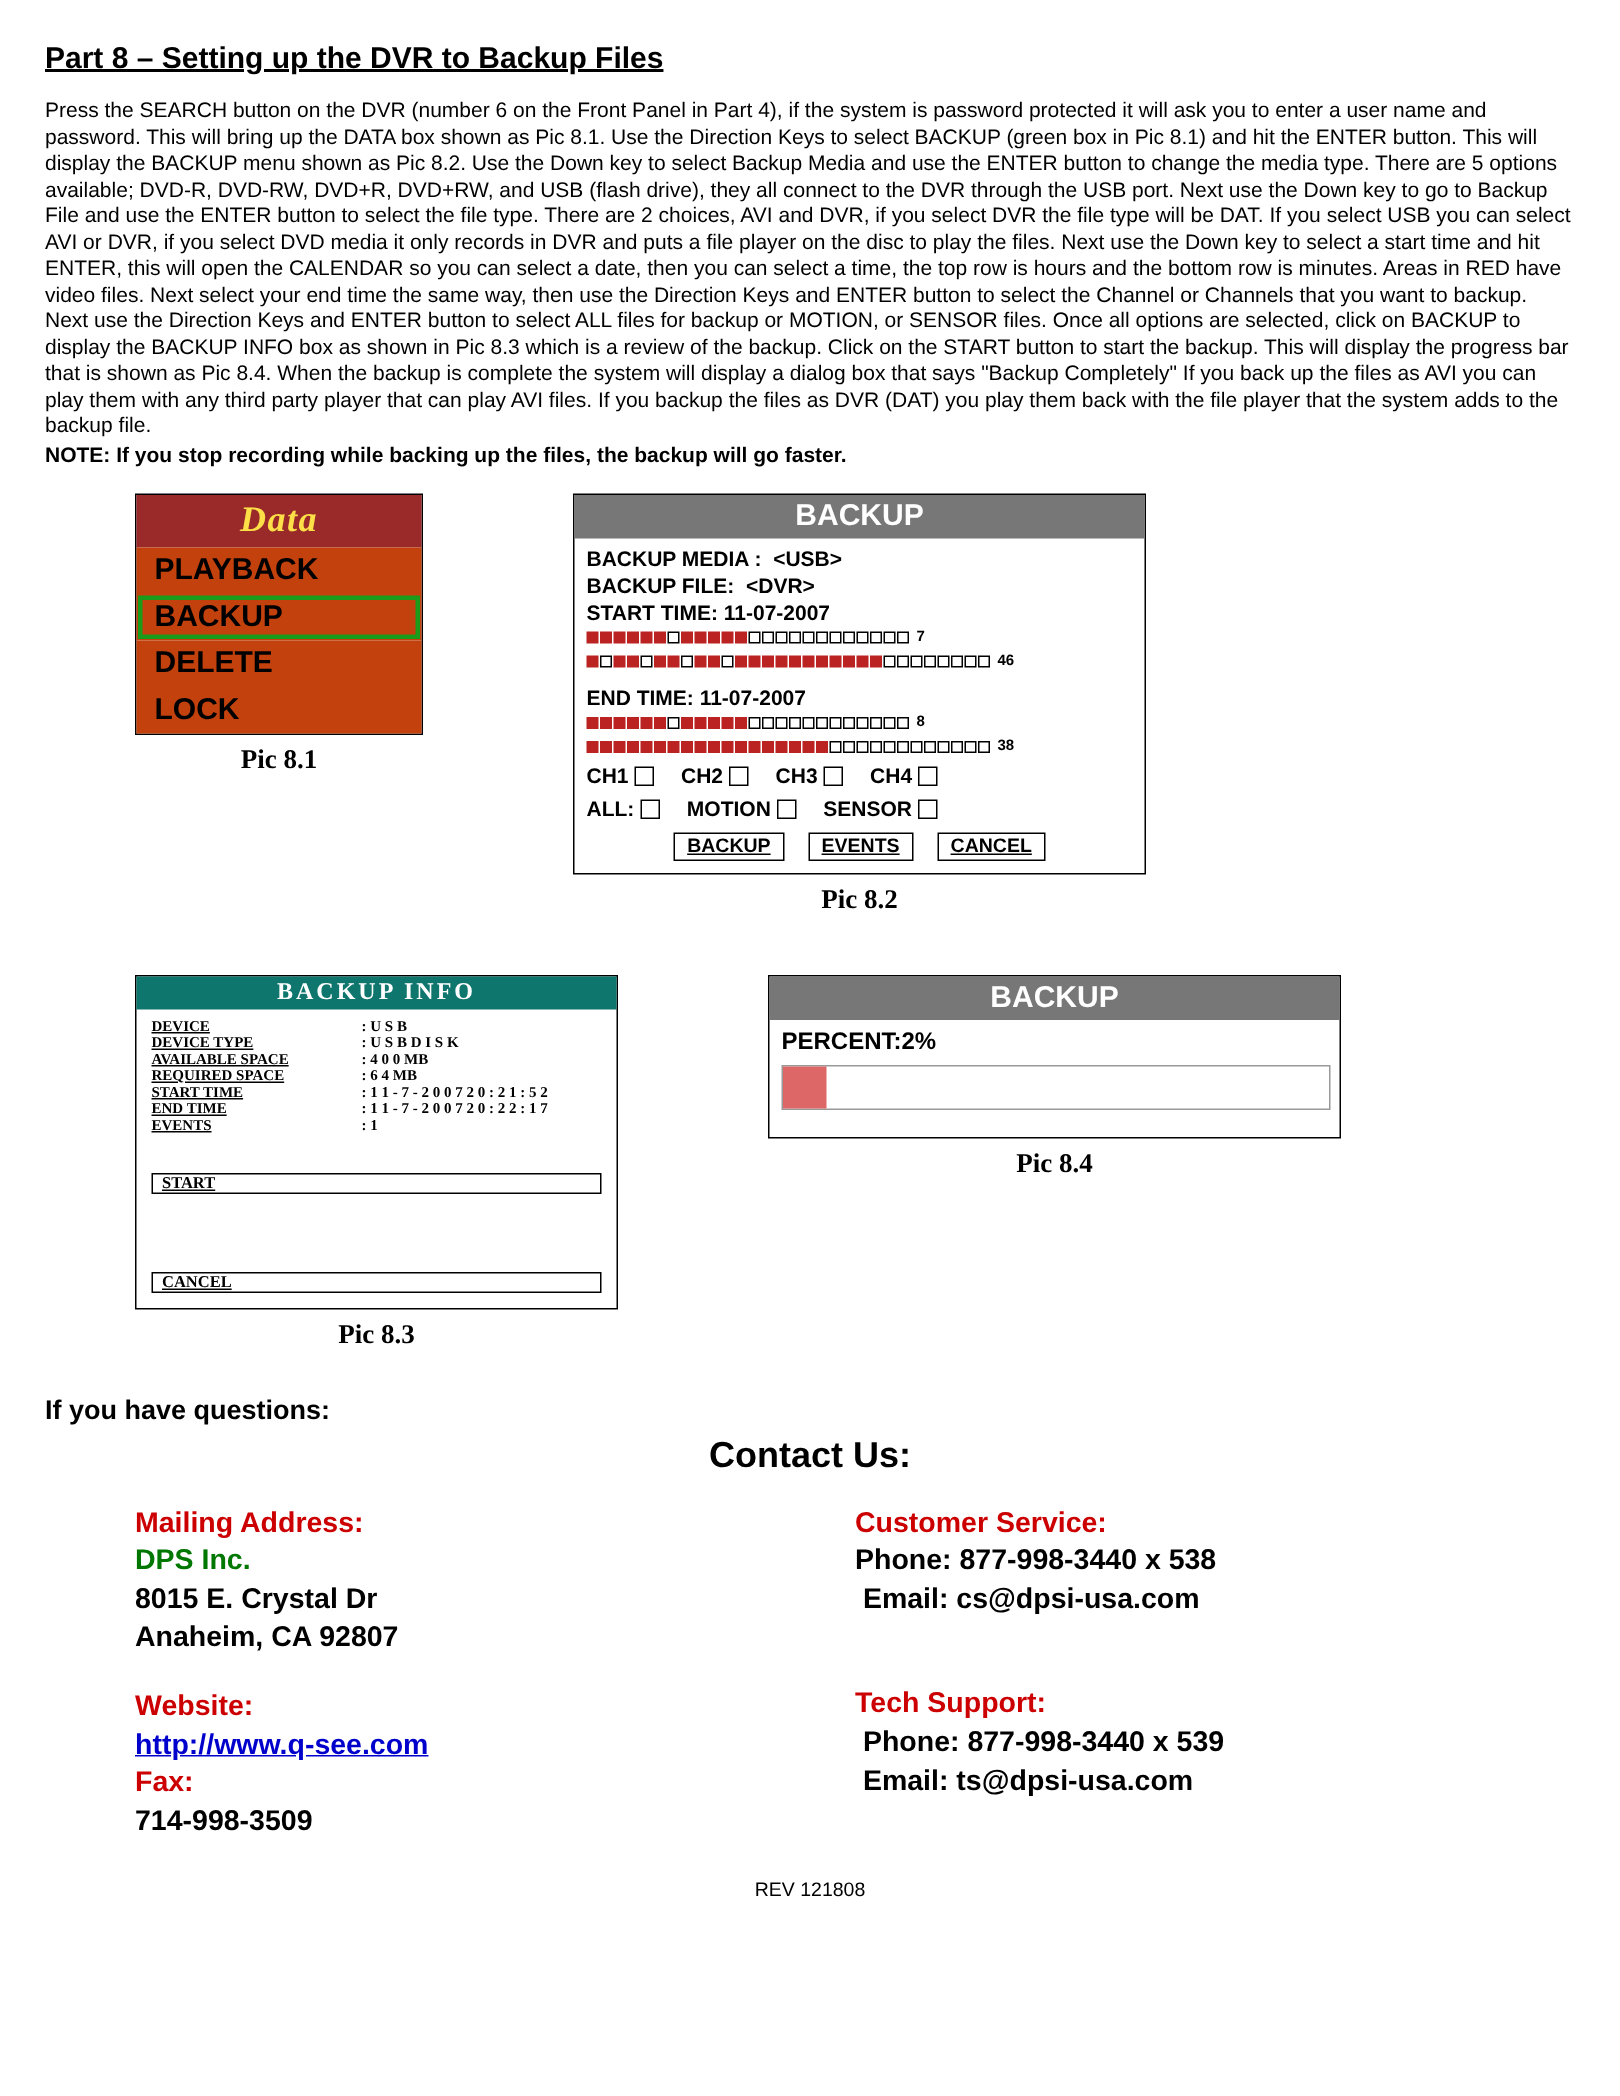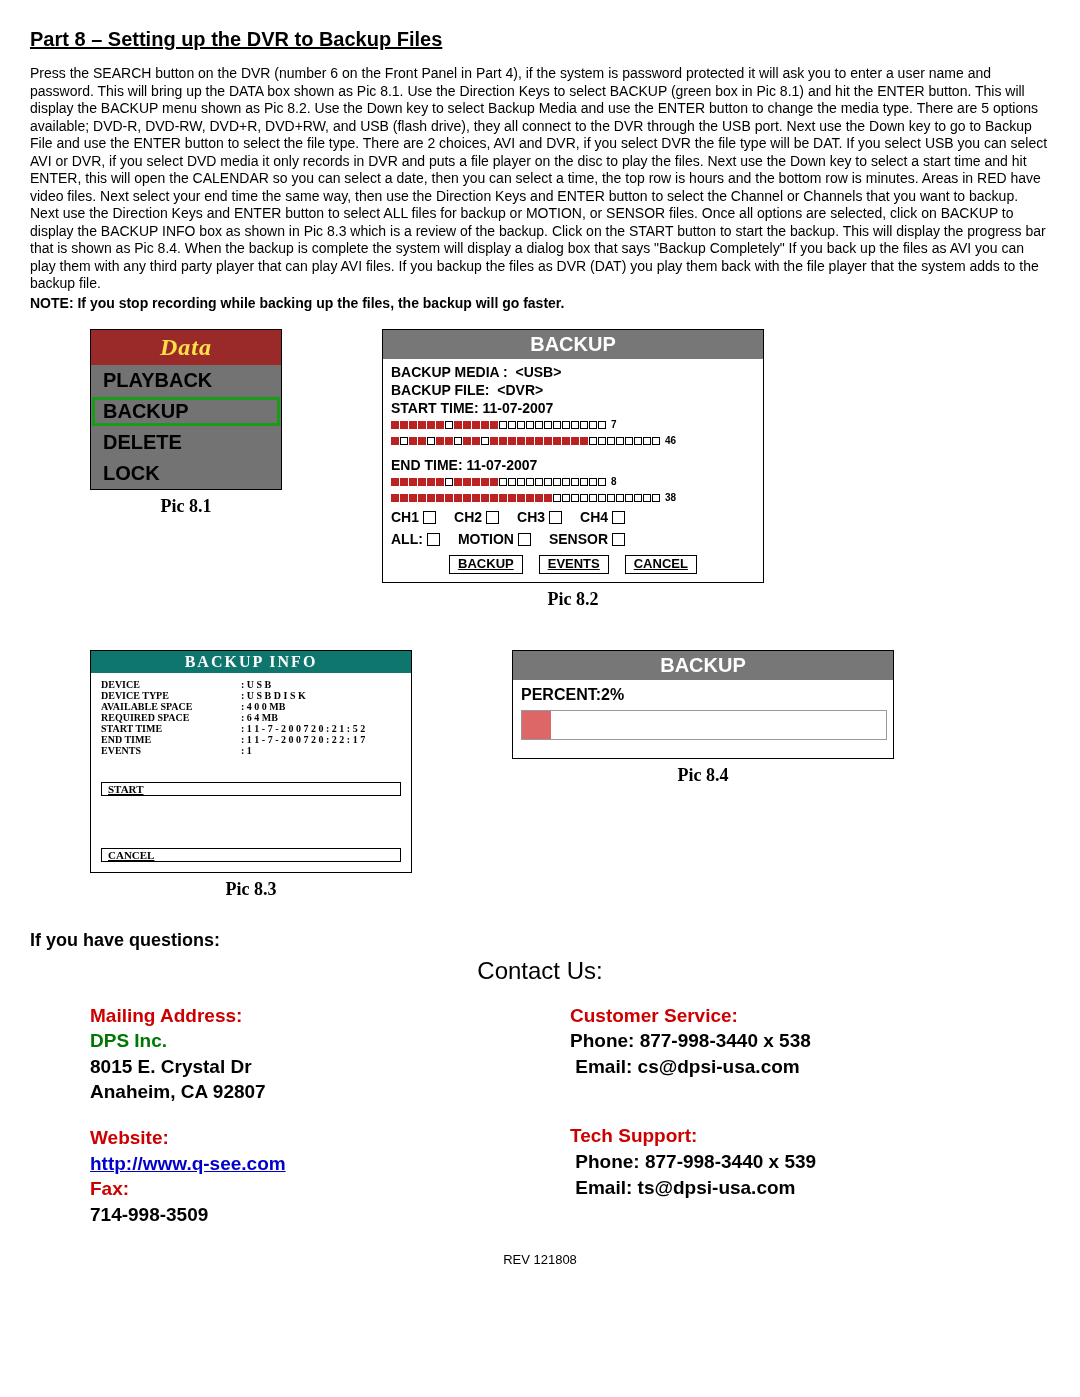--- a/index.html
+++ b/index.html
@@ -60,21 +60,21 @@
     font-style: italic;
     text-align: center;
     padding: 4px 0;
     letter-spacing: 1px;
   }
   .pic81 .item {
     font-family: Arial, sans-serif;
     font-weight: bold;
     font-size: 20px;
     padding: 4px 12px;
-    background: #737373;
+    background: #c2410c;
   }
   .pic81 .item.selected {
     outline: 3px solid #1a9b1a;
     outline-offset: -4px;
   }
   
   .pic82 {
     width: 380px;
     border: 1px solid #000;
   }
@@ -152,21 +152,21 @@
   }
   .pic83 .body {
     padding: 6px 10px 10px 10px;
     font-size: 10px;
     font-weight: bold;
     font-family: "Times New Roman", serif;
   }
   .pic83 .row {
     display: flex;
   }
-  .pic83 .row .k { width: 140px; }
+  .pic83 .row .k { width: 140px; text-decoration: underline; }
   .pic83 .btnrow {
     display: flex;
     justify-content: center;
     gap: 52px;
     margin-top: 26px;
     flex-direction: column;
   }
   .pic83 .btn {
     border: 1px solid #000;
     padding: 0px 6px;
@@ -207,21 +207,21 @@
     background: #d66;
     width: 8%;
   }
   
   .q {
     font-weight: bold;
     font-size: 18px;
     margin: 10px 0 6px 0;
   }
   .contact-title {
-    font-weight: normal;
+    font-weight: bold;
     font-size: 24px;
     text-align: center;
     font-family: Verdana, Arial, sans-serif;
     margin-bottom: 18px;
   }
   .contact {
     font-family: Verdana, Arial, sans-serif;
     font-weight: bold;
     font-size: 19px;
     line-height: 1.35;

